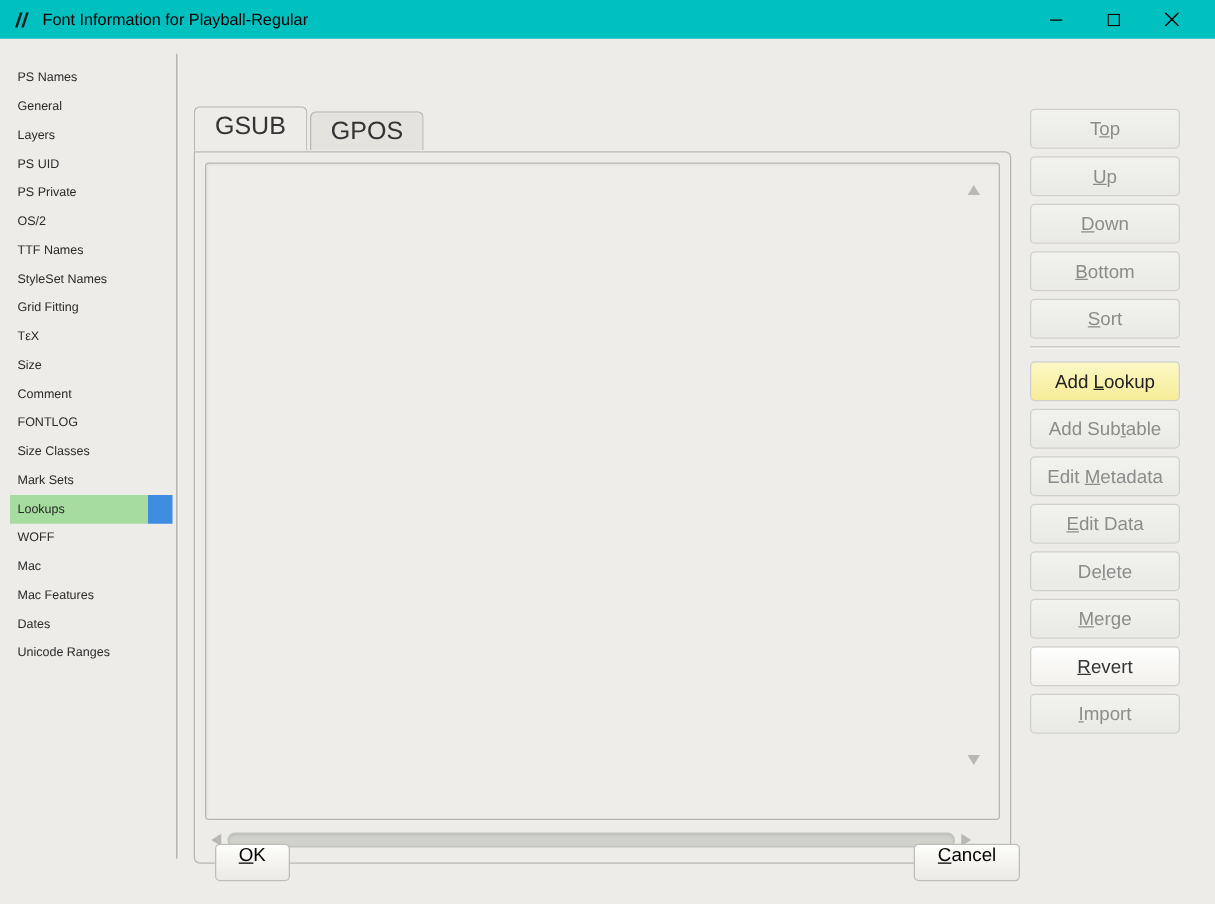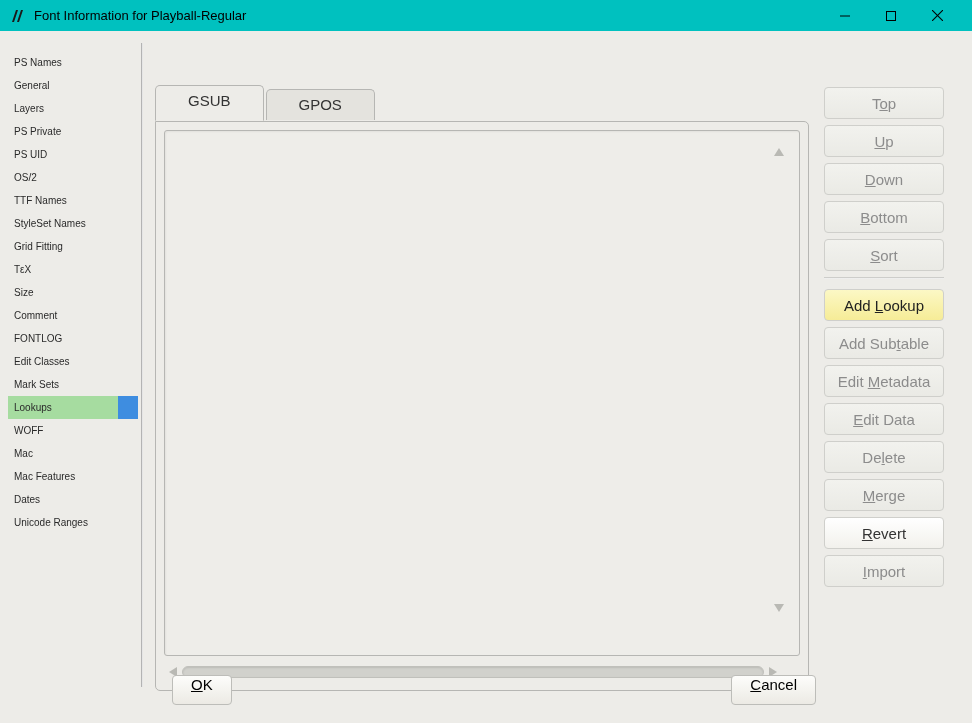--- a/index.html
+++ b/index.html
@@ -51,27 +51,27 @@
   .tab-area {
     position: absolute; left: 155px; top: 54px; width: 654px; height: 604px;
   }
   .tabs {
     display: flex;
     height: 36px;
     position: relative;
     z-index: 2;
   }
   .tab {
-    padding: 6px 32px;
+    padding: 6px 16px;
     border: 1px solid #b6b6b3;
     border-bottom: none;
     border-radius: 5px 5px 0 0;
     background: #e4e3de;
     color: #333;
-    font-size: 15px;
+    font-size: 20px;
     margin-right: 2px;
     margin-top: 4px;
     height: 31px;
     line-height: 18px;
   }
   .tab.active {
     background: #edece8;
     margin-top: 0;
     height: 36px;
     border-bottom: 1px solid #edece8;
@@ -177,31 +177,31 @@
       </svg>
   </span>
 </div>
 
 <div class="client">
 
   <div class="sidebar">
     <div class="sidebar-item"><span>PS Names</span></div>
     <div class="sidebar-item"><span>General</span></div>
     <div class="sidebar-item"><span>Layers</span></div>
+    <div class="sidebar-item"><span>PS UID</span></div>
     <div class="sidebar-item"><span>PS Private</span></div>
-    <div class="sidebar-item"><span>PS UID</span></div>
     <div class="sidebar-item"><span>OS/2</span></div>
     <div class="sidebar-item"><span>TTF Names</span></div>
     <div class="sidebar-item"><span>StyleSet Names</span></div>
     <div class="sidebar-item"><span>Grid Fitting</span></div>
     <div class="sidebar-item"><span>TεX</span></div>
     <div class="sidebar-item"><span>Size</span></div>
     <div class="sidebar-item"><span>Comment</span></div>
     <div class="sidebar-item"><span>FONTLOG</span></div>
-    <div class="sidebar-item"><span>Edit Classes</span></div>
+    <div class="sidebar-item"><span>Size Classes</span></div>
     <div class="sidebar-item"><span>Mark Sets</span></div>
     <div class="sidebar-item selected"><span>Lookups</span></div>
     <div class="sidebar-item"><span>WOFF</span></div>
     <div class="sidebar-item"><span>Mac</span></div>
     <div class="sidebar-item"><span>Mac Features</span></div>
     <div class="sidebar-item"><span>Dates</span></div>
     <div class="sidebar-item"><span>Unicode Ranges</span></div>
   </div>
 
   <div class="sep-line"></div>

